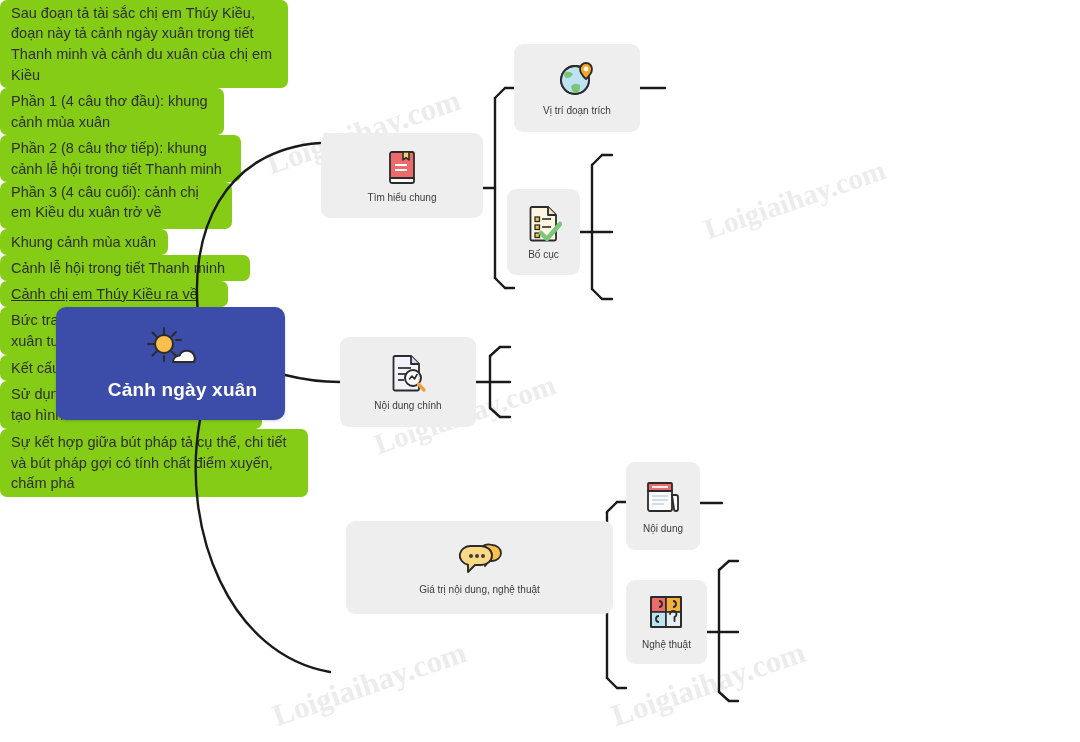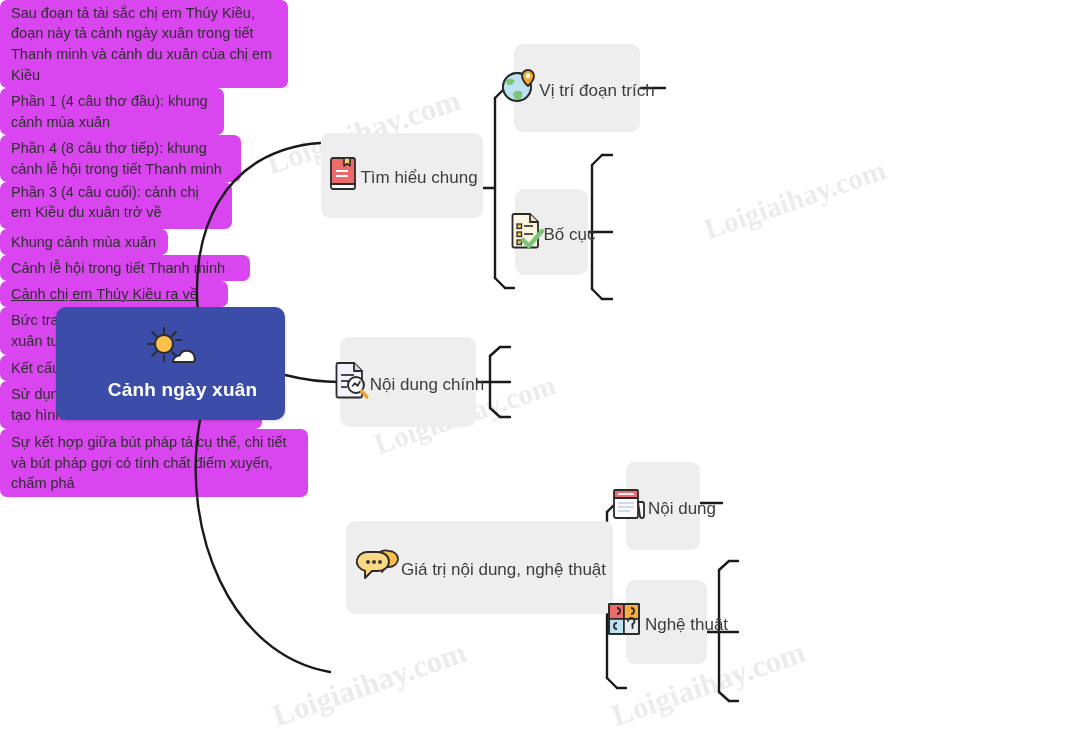--- a/index.html
+++ b/index.html
@@ -33,30 +33,30 @@
     color: #ffffff;
     font-weight: bold;
     font-size: 19px;
     box-shadow: 0 1px 3px rgba(0,0,0,0.18);
   }
   .root .lbl { margin-top: 6px; letter-spacing: .2px; margin-left: 24px; }
 
   .chip {
     background: #eeeeee;
     border-radius: 9px;
-    display: flex; flex-direction: row;
+    display: flex; flex-direction: column;
     align-items: center; justify-content: center;
     color: #3c3c3c;
-    font-size: 17px;
+    font-size: 10px;
     padding: 8px 14px;
   }
   .chip .lbl { margin-top: 5px; white-space: nowrap; }
 
   .leaf {
-    background: #d946ef;
+    background: #84cc16;
     border-radius: 7px;
     color: #2f2f2f;
     font-size: 14.5px;
     line-height: 1.42;
     padding: 6px 11px;
     display: flex; align-items: center;
   }
 
   .ico { display: block; }
 </style>
@@ -169,41 +169,41 @@
         <circle cx="29" cy="9" r="2.4" fill="#ffffff"></circle>
       </svg>
     </span>
     <span class="lbl">Vị trí đoạn trích</span>
   </div>
 
   <div class="leaf" style="left:665px; top:44px; width:288px; height:88px;">
     <span>Sau đoạn tả tài sắc chị em Thúy Kiều, đoạn này tả cảnh ngày xuân trong tiết Thanh minh và cảnh du xuân của chị em Kiều</span>
   </div>
 
-  <div class="node chip" style="left:507px; top:189px; width:73px; height:86px;margin-left:8px;">
+  <div class="node chip" style="left:507px; top:189px; width:73px; height:86px;">
     <span class="ico">
       <svg width="36" height="38" viewBox="0 0 36 38">
         <path d="M6 3 h16 l8 8 v24 a1.5 1.5 0 0 1 -1.5 1.5 H6 a1.5 1.5 0 0 1 -1.5 -1.5 V4.5 A1.5 1.5 0 0 1 6 3 z" fill="#FDF6E3" stroke="#2b2b2b" stroke-width="1.8" stroke-linejoin="round"></path>
         <path d="M22 3 v8 h8" fill="#F3E2B8" stroke="#2b2b2b" stroke-width="1.8" stroke-linejoin="round"></path>
         <rect x="9" y="13" width="4.5" height="4.5" fill="#F5C242" stroke="#2b2b2b" stroke-width="1.3"></rect>
         <rect x="9" y="21" width="4.5" height="4.5" fill="#F5C242" stroke="#2b2b2b" stroke-width="1.3"></rect>
         <rect x="9" y="29" width="4.5" height="4.5" fill="#F5C242" stroke="#2b2b2b" stroke-width="1.3"></rect>
         <line x1="16" y1="15" x2="25" y2="15" stroke="#2b2b2b" stroke-width="1.6"></line>
         <line x1="16" y1="23" x2="25" y2="23" stroke="#2b2b2b" stroke-width="1.6"></line>
         <path d="M15 29 l6 6 l13 -15" fill="none" stroke="#7BC67B" stroke-width="4.5" stroke-linecap="round" stroke-linejoin="round"></path>
       </svg>
     </span>
     <span class="lbl">Bố cục</span>
   </div>
 
   <div class="leaf" style="left:612px; top:143px; width:224px; height:47px;">
     <span>Phần 1 (4 câu thơ đầu): khung cảnh mùa xuân</span>
   </div>
   <div class="leaf" style="left:612px; top:199px; width:241px; height:47px;">
-    <span>Phần 4 (8 câu thơ tiếp): khung cảnh lễ hội trong tiết Thanh minh</span>
+    <span>Phần 2 (8 câu thơ tiếp): khung cảnh lễ hội trong tiết Thanh minh</span>
   </div>
   <div class="leaf" style="left:612px; top:255px; width:232px; height:47px;align-items:flex-end;">
     <span>Phần 3 (4 câu cuối): cảnh chị em Kiều du xuân trở về</span>
   </div>
 
   <div class="node chip" style="left:340px; top:337px; width:136px; height:90px;text-align:center;">
     <span class="ico">
       <svg width="38" height="40" viewBox="0 0 38 40">
         <path d="M6 3 h16 l8 8 v25 a1.5 1.5 0 0 1 -1.5 1.5 H6 a1.5 1.5 0 0 1 -1.5 -1.5 V4.5 A1.5 1.5 0 0 1 6 3 z" fill="#F3F1FB" stroke="#2b2b2b" stroke-width="1.8" stroke-linejoin="round"></path>
         <path d="M22 3 v8 h8" fill="#DCD7F0" stroke="#2b2b2b" stroke-width="1.8" stroke-linejoin="round"></path>

